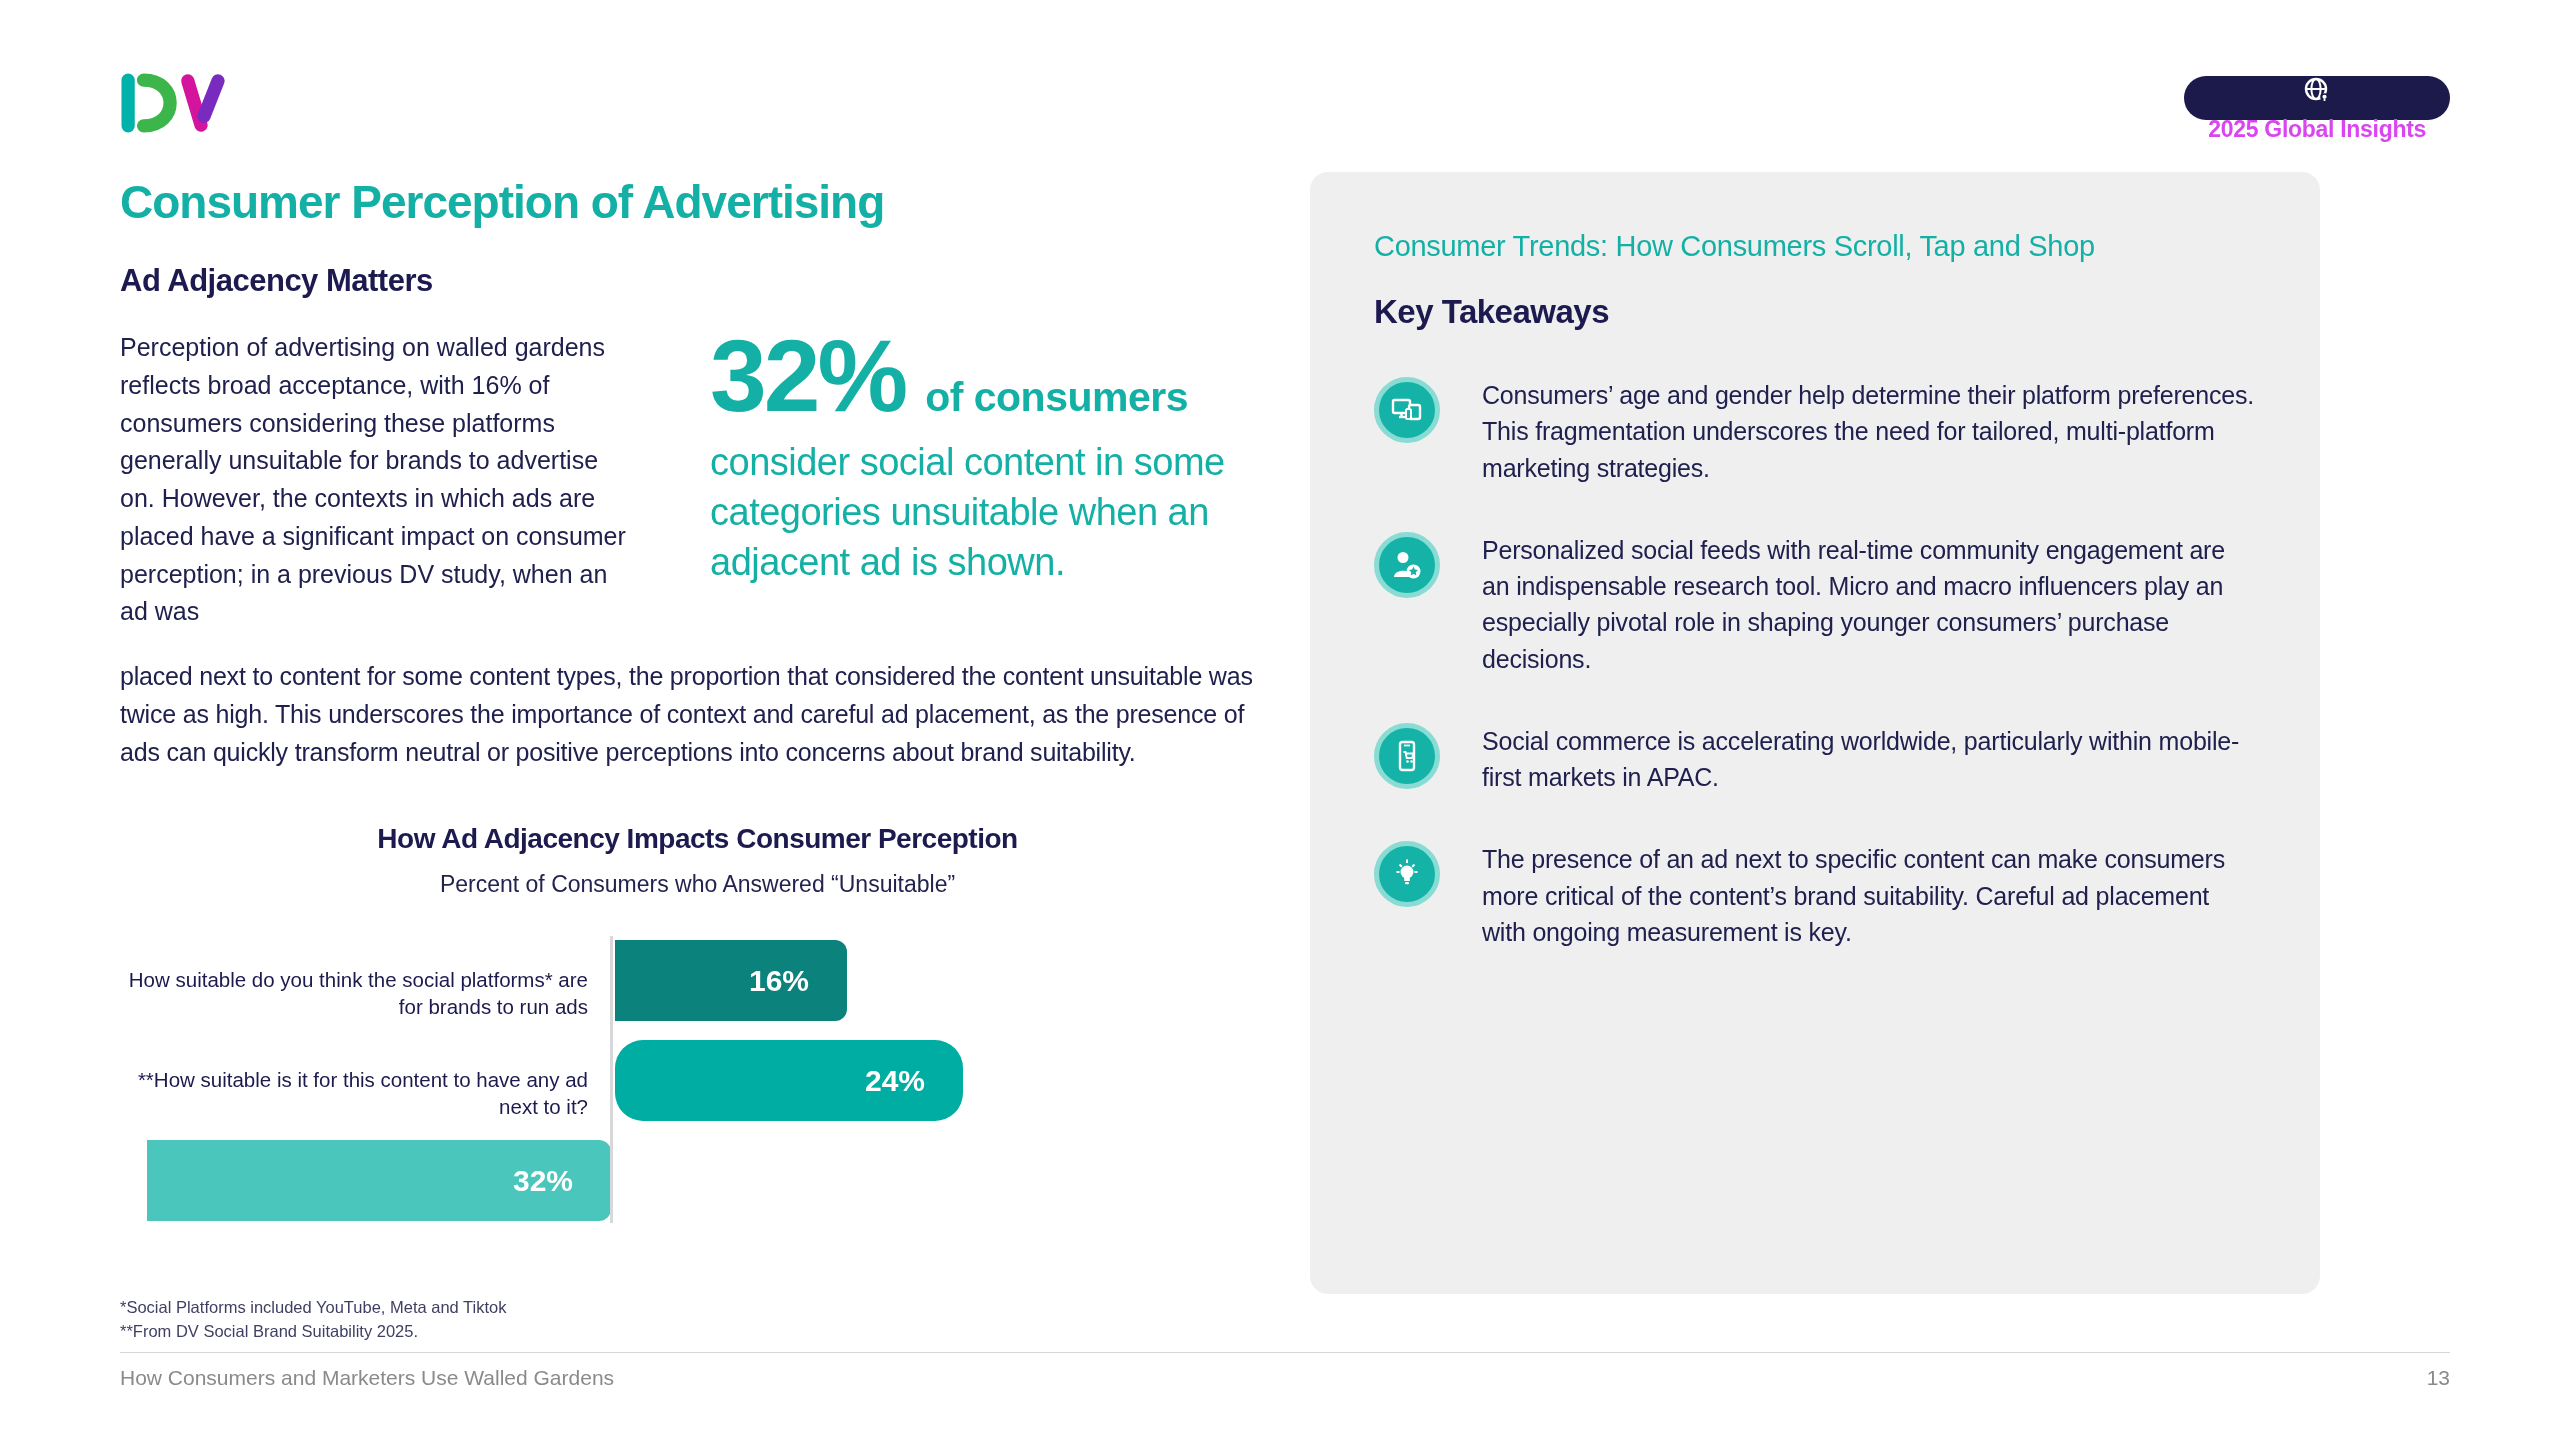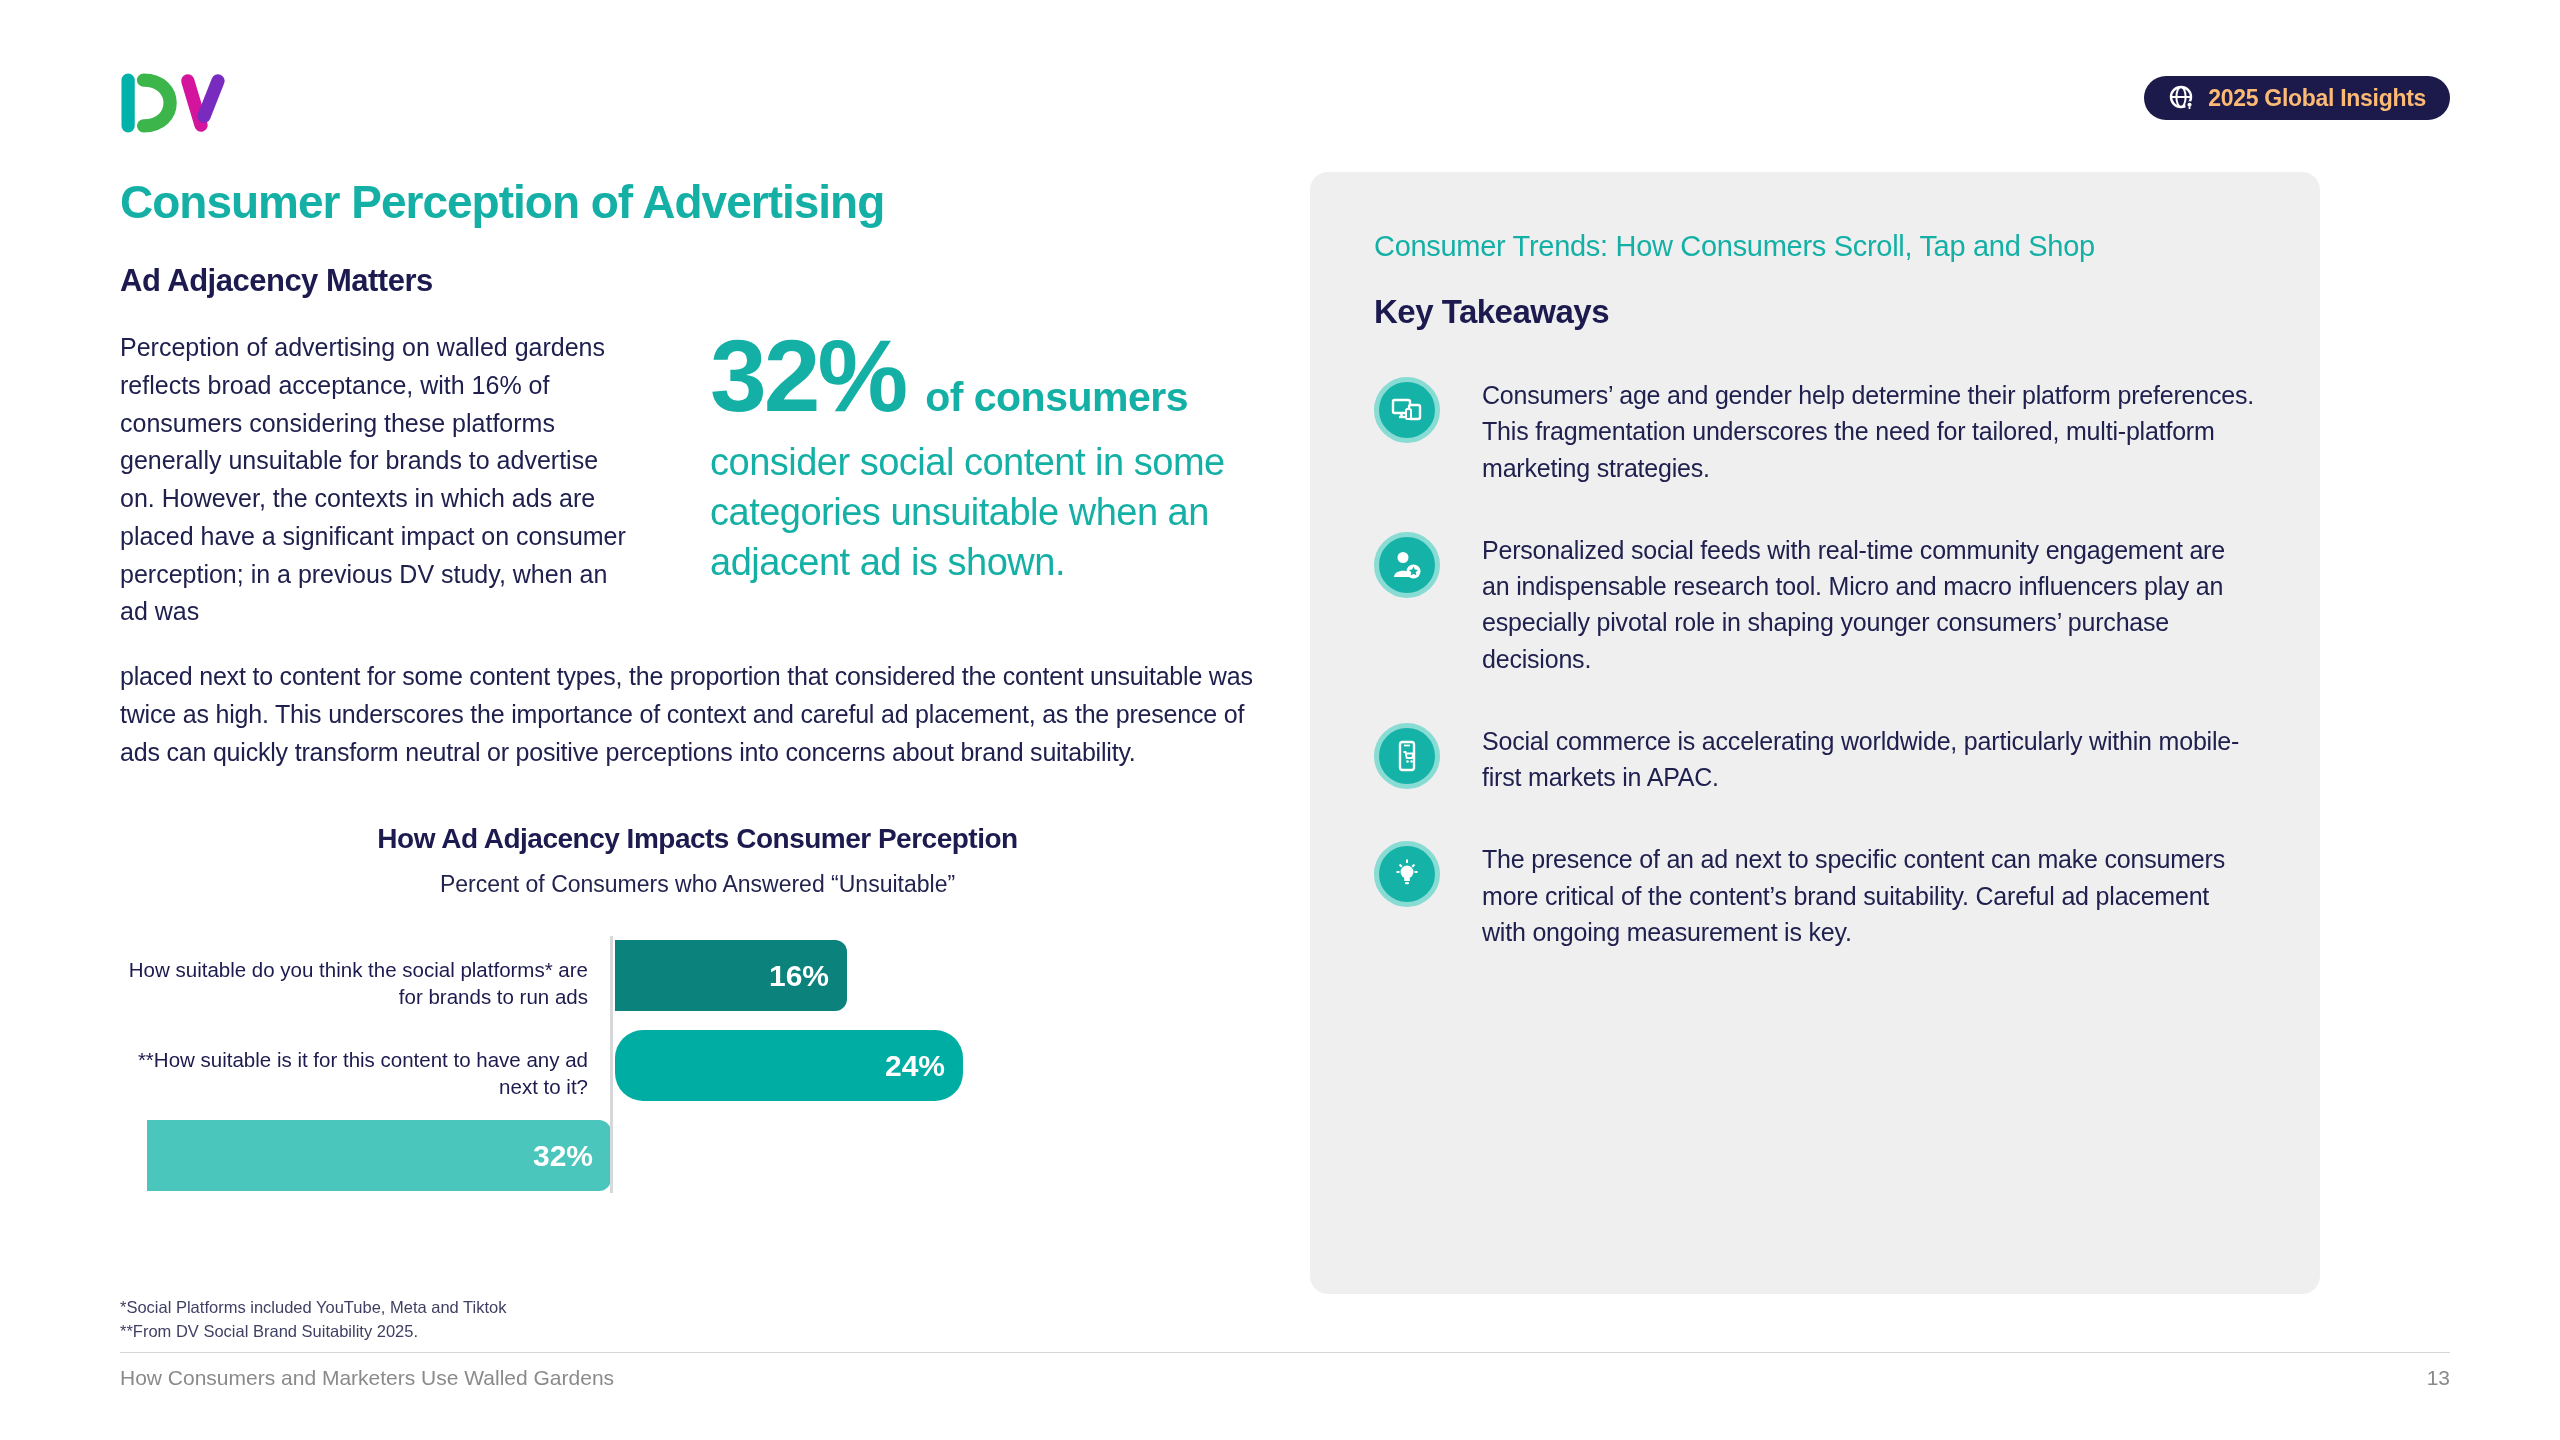--- a/index.html
+++ b/index.html
@@ -5,21 +5,21 @@
   * { margin:0; padding:0; box-sizing:border-box; }
   html,body { background:#ffffff; }
   body { font-family:"Liberation Sans", sans-serif; color:#1C1A4E; }
   .page { position:relative; width:2560px; height:1440px; background:#ffffff; overflow:hidden; }
 
   
   .logo { position:absolute; left:120px; top:72px; }
   .badge {
     position:absolute; right:110px; top:76px; height:44px;
     background:#1B1A4A; border-radius:22px; display:flex; align-items:center;
-    gap:12px; padding:0 24px; color:#fdba74;
+    gap:12px; padding:0 24px; color:#d946ef;flex-direction:column;
   }
   .badge-label { font-size:23px; font-weight:700; letter-spacing:-0.3px; }
 
   
   .left-col { position:absolute; left:120px; top:175px; width:1155px; }
   .h1 { color:#14B0A5; font-size:46px; font-weight:700; letter-spacing:-1px; }
   .h2 { color:#1C1A4E; font-size:31px; font-weight:700; letter-spacing:-0.5px; margin-top:34px; }
 
   .intro-row { display:flex; margin-top:30px; gap:82px; }
   .intro-left { width:508px; font-size:25px; line-height:1.51; color:#20204f; }
@@ -33,22 +33,22 @@
   
   .chart { margin-top:52px; width:1155px; }
   .chart-title { text-align:center; font-size:28px; font-weight:700; letter-spacing:-0.5px; }
   .chart-subtitle { text-align:center; font-size:23px; margin-top:16px; color:#23234f; }
   .chart-body { position:relative; margin-top:42px; }
   .axis-line { position:absolute; left:490px; top:-4px; bottom:-2px; width:3px; background:#d8d8da; }
   .chart-row { display:flex; align-items:flex-end; margin-bottom:19px; }
   .chart-label { width:468px; text-align:right; font-size:20.5px; font-weight:500; line-height:1.35; color:#1C1A4E; }
   .bar-cell { margin-left:27px; }
   .bar {
-    height:71px; border-radius:0 12px 12px 0; display:flex; align-items:center;
-    justify-content:flex-end; padding-right:18px; color:#ffffff;
+    height:81px; border-radius:0 12px 12px 0; display:flex; align-items:center;
+    justify-content:flex-end; padding-right:38px; color:#ffffff;
     font-size:30px; font-weight:700;
   }
 
   .footnotes { position:absolute; left:120px; top:1296px; font-size:16.5px; line-height:1.45; color:#3f3f63; }
 
   
   .panel {
     position:absolute; left:1310px; top:172px; width:1010px; height:1122px;
     background:#EFEFF0; border-radius:18px; padding:58px 64px;
   }

